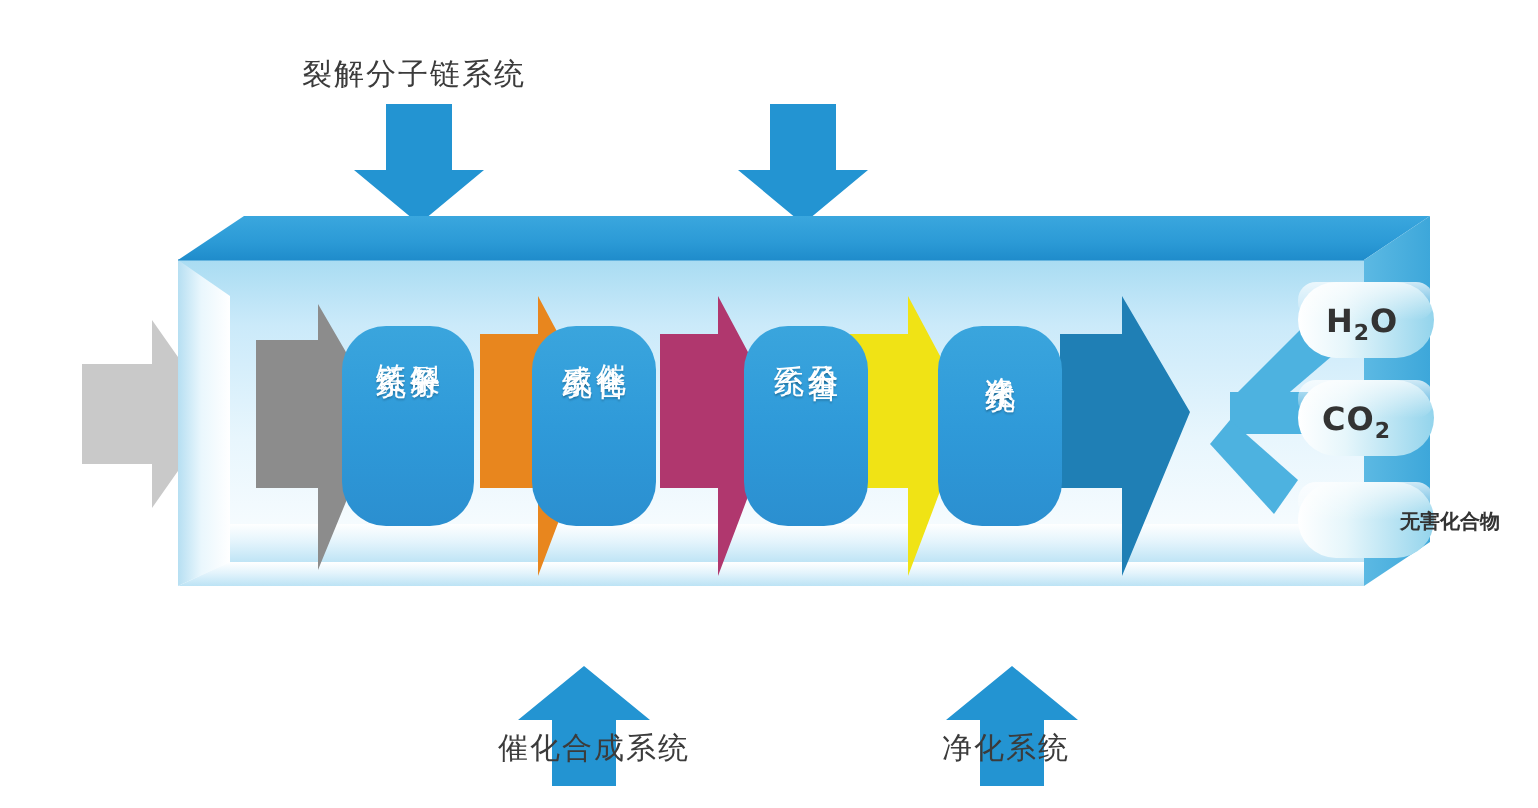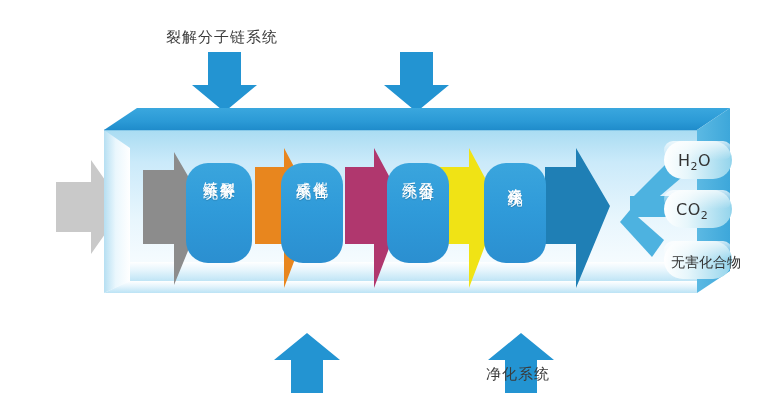--- a/index.html
+++ b/index.html
@@ -10,21 +10,21 @@
   body {
     width: 769px;
     height: 404px;
     position: relative;
     overflow: hidden;
     font-family: "Liberation Sans", "DejaVu Sans", sans-serif;
   }
 
   #stage {
     position: absolute;
-    left: 16px; top: 0;
+    left: 1px; top: 0;
     width: 616px;
     height: 404px;
   }
 
   #stage > svg {
     position: absolute;
     left: 0; top: 0;
   }
 
   
@@ -60,24 +60,25 @@
     text-orientation: upright;
     letter-spacing: 1px;
   }
 
   
   .pill-label {
     position: absolute;
     color: #333333;
     white-space: nowrap;
     font-family: "DejaVu Sans", "Liberation Sans", sans-serif;
+    font-weight: bold;
   }
   .pill-label.formula { font-size: 16px; letter-spacing: .5px; }
   .pill-label.formula sub { font-size: 11px; }
-  .pill-label.cjk { font-size: 14px; letter-spacing: 0px; }
+  .pill-label.cjk { font-size: 10px; letter-spacing: 0px; margin-left: 44px; }
 </style>
 </head>
 <body>
 
 <div id="stage">
 
   <svg width="769" height="404" viewBox="0 0 769 404">
     <defs>
       <linearGradient id="gBodyV" x1="0" y1="0" x2="0" y2="1">
         <stop offset="0" stop-color="#a9dcf2"></stop>
@@ -206,20 +207,21 @@
       <rect x="648" y="190" width="68" height="38" rx="19" ry="19" fill="url(#gPill)"></rect>
       <rect x="648" y="190" width="68" height="19" rx="9" ry="9" fill="url(#gPillV)"></rect>
     </g>
     <g>
       <rect x="648" y="241" width="68" height="38" rx="19" ry="19" fill="url(#gPill)"></rect>
       <rect x="648" y="241" width="68" height="19" rx="9" ry="9" fill="url(#gPillV)"></rect>
     </g>
   </svg>
 
   <div class="callout" id="callout-top-1">裂解分子链系统</div>
+  <div class="callout" id="callout-bot-1">催化合成系统</div>
   <div class="callout" id="callout-bot-2">净化系统</div>
 
   <div class="stage-label" style="left:170px; top:170px; width:66px; height:88px;">
     <span class="col">裂解分子</span>
     <span class="col">链系统</span>
   </div>
 
   <div class="stage-label" style="left:265px; top:170px; width:62px; height:88px;">
     <span class="col">催化合</span>
     <span class="col">成系统</span>

